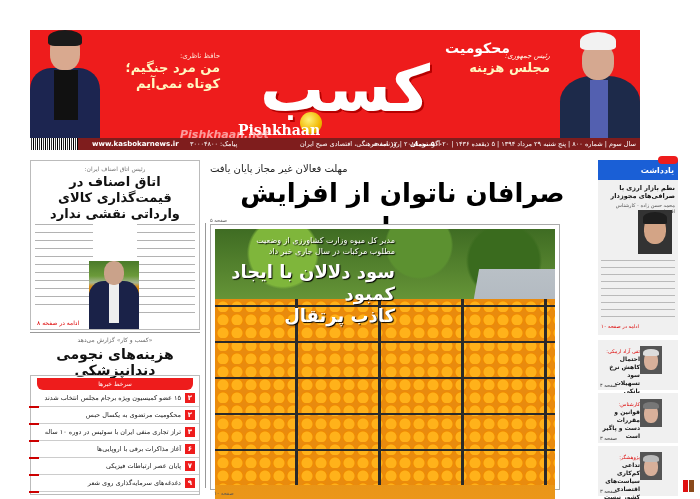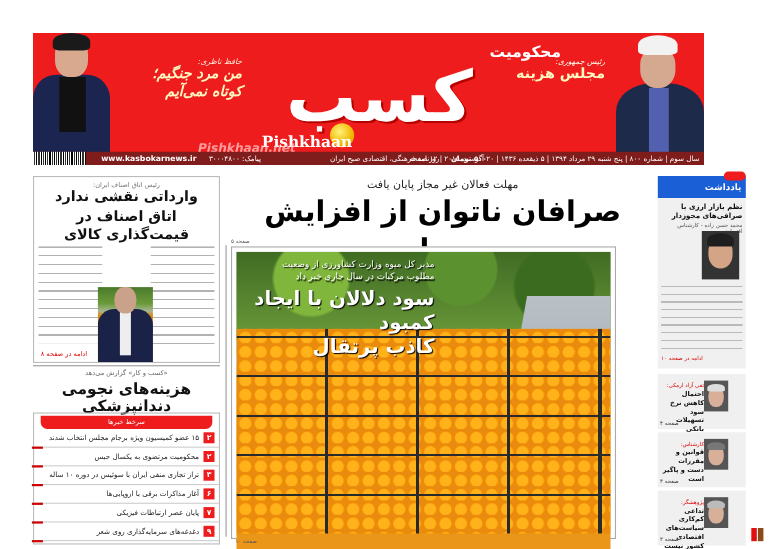--- a/index.html
+++ b/index.html
@@ -9,21 +9,21 @@
   .rtl { direction: rtl; unicode-bidi: embed; }
 
   
   .masthead { position: absolute; left: 30px; top: 30px; width: 610px; height: 120px; background: #ee1c1c; overflow: hidden; }
   .mh-left-photo { position: absolute; left: 0; top: 0; width: 70px; height: 108px; }
   .mh-left-photo .head { position: absolute; left: 20px; top: 2px; width: 30px; height: 38px; background: #d9a98f; border-radius: 45% 45% 40% 40%; }
   .mh-left-photo .hair { position: absolute; left: 18px; top: 0; width: 34px; height: 16px; background: #1a1a1a; border-radius: 50% 50% 20% 20%; }
   .mh-left-photo .body { position: absolute; left: 0; top: 38px; width: 70px; height: 72px; background: #1c2550; border-radius: 30% 30% 0 0; }
   .mh-left-photo .scarf { position: absolute; left: 24px; top: 40px; width: 24px; height: 50px; background: #111; }
 
-  .mh-left-text { position: absolute; left: 80px; top: 22px; width: 110px; text-align: right; color: #fff; font-style: italic; }
+  .mh-left-text { position: absolute; left: 80px; top: 22px; width: 110px; text-align: right; color: #fff; }
   .mh-left-text .kicker { font-size: 7px; color: #ffe; opacity: .9; }
   .mh-left-text .line { font-size: 13px; font-weight: bold; line-height: 16px; color: #fff7c0; }
 
   .logo { position: absolute; left: 150px; top: 10px; width: 340px; height: 100px; }
   .logo .big { position: absolute; left: 0; top: 6px; width: 330px; text-align: center; font-size: 64px; font-weight: bold; color: #ffffff; font-family: "DejaVu Sans", sans-serif; line-height: 86px; letter-spacing: -2px; text-shadow: 2px 2px 0 #b50000; }
   .logo .pre { position: absolute; right: 10px; top: 0; font-size: 14px; font-weight: bold; color: #fff; }
   .logo .business { position: absolute; left: 58px; top: 82px; font-size: 14px; font-family: "DejaVu Serif", serif; font-weight: bold; color: #fff; }
   .logo .coin { position: absolute; left: 120px; top: 72px; width: 22px; height: 22px; border-radius: 50%; background: radial-gradient(circle at 40% 35%, #fff27a, #f1b700 60%, #c78a00); }
   .watermark { position: absolute; left: 150px; top: 98px; font-size: 11px; font-weight: bold; color: rgba(255,210,210,.7); font-style: italic; }
 
@@ -67,21 +67,21 @@
 
   .headlines { position: absolute; left: 0; top: 215px; width: 170px; height: 120px; border: 1px solid #bbb; }
   .headlines .bar { margin: 2px 6px 0; height: 12px; background: #ee1c1c; border-radius: 0 0 6px 6px; color: #fff; font-size: 6px; text-align: center; line-height: 12px; }
   .hl-item { position: relative; height: 17px; border-bottom: 1px solid #ccc; display: flex; flex-direction: row-reverse; align-items: center; padding: 0 4px; }
   .hl-item .num { width: 10px; height: 10px; background: #ee1c1c; color: #fff; font-size: 7px; font-weight: bold; text-align: center; line-height: 10px; margin-left: 4px; }
   .hl-item .txt { font-size: 6.5px; color: #222; direction: rtl; }
   .hl-item .tick { position: absolute; left: -2px; bottom: -2px; width: 10px; height: 2px; background: #c00; }
 
   
   .col-center { position: absolute; left: 210px; top: 160px; width: 385px; height: 335px; }
-  .sub-kicker { position: absolute; left: 0; top: 3px; width: 385px; text-align: center; font-size: 10px; color: #222; }
+  .sub-kicker { position: absolute; left: 0; top: 3px; width: 385px; text-align: left; font-size: 10px; color: #222; }
   .main-title { position: absolute; left: 0; top: 16px; width: 385px; text-align: center; font-size: 26px; font-weight: bold; color: #000; letter-spacing: -1px; line-height: 34px; }
   .pageref { position: absolute; font-size: 5px; color: #555; }
   .photo-box { position: absolute; left: 0; top: 64px; width: 350px; height: 266px; border: 1px solid #aaa; background: #fff; padding: 4px; }
   .photo { position: relative; width: 340px; height: 312px; overflow: hidden;
     background:
       linear-gradient(180deg, #4a7a2a 0%, #6b9a3a 22%, #a7b590 32%, #d48a12 38%, #f29a1a 100%); }
   .photo .trees { position: absolute; left: 0; top: 0; width: 340px; height: 80px; background: radial-gradient(circle at 20% 30%, #7fb63b 0 12%, transparent 13%), radial-gradient(circle at 60% 20%, #5c9130 0 15%, transparent 16%), radial-gradient(circle at 85% 40%, #3a6b1e 0 12%, transparent 13%), linear-gradient(180deg,#3f6c23,#6b9a3a); }
   .photo .road { position: absolute; right: 0; top: 40px; width: 90px; height: 160px; background: linear-gradient(180deg,#b9c0c6,#9aa3ad); transform: skewX(-10deg); }
   .photo .crates { position: absolute; left: 0; top: 70px; width: 340px; height: 186px;
      background:
@@ -162,22 +162,22 @@
   <div class="url">www.kasbokarnews.ir</div>
   <div class="sms rtl">پیامک: ۳۰۰۰۴۸۰۰</div>
   <div class="slogan rtl">روزنامه فرهنگی، اقتصادی صبح ایران</div>
   <div class="price rtl">۵۰۰ تومان</div>
   <div class="issue rtl">سال سوم | شماره ۸۰۰ | پنج شنبه ۲۹ مرداد ۱۳۹۴ | ۵ ذیقعده ۱۴۳۶ | ۲۰ آگوست ۲۰۱۵ | ۱۲ صفحه</div>
 </div>
 
 <div class="col-left">
   <div class="interview">
     <div class="kicker rtl">رئیس اتاق اصناف ایران:</div>
+    <div class="title rtl">اتاق اصناف در قیمت‌گذاری کالای</div>
     <div class="title rtl" style="margin-top:0">وارداتی نقشی ندارد</div>
-    <div class="title rtl">اتاق اصناف در قیمت‌گذاری کالای</div>
     <div class="text r" style="height:90px;background:repeating-linear-gradient(180deg,#666 0 1px,transparent 1px 8px);opacity:.5"></div>
     <div class="text l" style="height:88px;background:repeating-linear-gradient(180deg,#666 0 1px,transparent 1px 8px);opacity:.5"></div>
     <div class="photo">
       <div class="b"></div>
         <div class="sh"></div>
         <div class="h"></div>
     </div>
     <div class="more rtl">ادامه در صفحه ۸</div>
   </div>
   <div class="divider" style="top:172px"></div>

